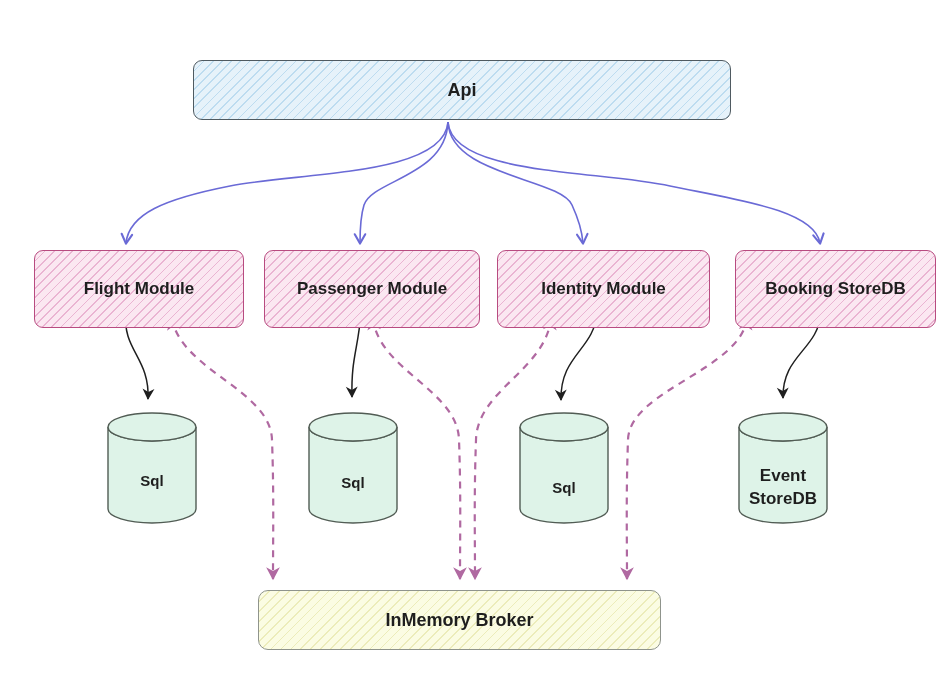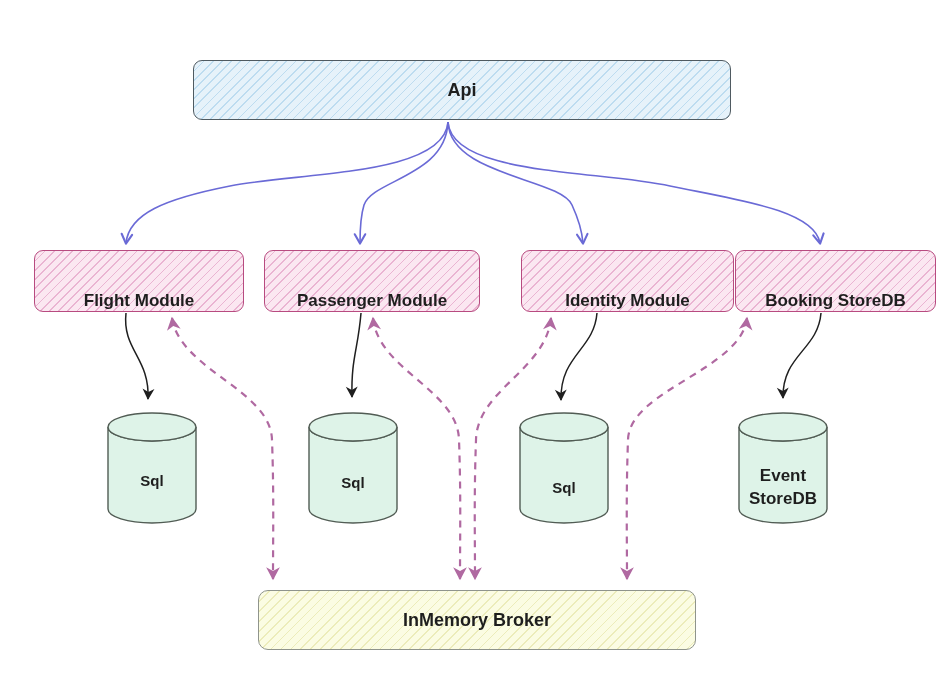--- a/index.html
+++ b/index.html
@@ -19,31 +19,30 @@
   .node{
     position:absolute;z-index:2;display:flex;align-items:center;justify-content:center;
     box-sizing:border-box;font-weight:bold;color:var(--text);text-align:center;margin-left:12px;
   }
   .node-api{
     left:181px;top:60px;width:538px;height:60px;border-radius:9px;font-size:18px;
     border:1.6px solid var(--api-border);
     background:repeating-linear-gradient(135deg,var(--api-hatch) 0px,var(--api-hatch) 1.2px,transparent 1.2px,transparent 6.5px),var(--api-fill);
   }
   .node-module{
-    top:250px;height:62px;border-radius:9px;font-size:17px;
+    top:250px;height:78px;border-radius:9px;font-size:17px;
     border:1.6px solid var(--module-border);
     background:repeating-linear-gradient(135deg,var(--module-hatch) 0px,var(--module-hatch) 1.2px,transparent 1.2px,transparent 6.5px),var(--module-fill);
-    align-items:flex-end;
   }
   .node-flight{left:22px;width:210px;}
   .node-passenger{left:252px;width:216px;}
-  .node-identity{left:509px;width:213px;}
+  .node-identity{left:485px;width:213px;}
   .node-booking{left:723px;width:201px;}
   .node-broker{
-    left:246px;top:590px;width:438px;height:60px;border-radius:10px;font-size:18px;
+    left:246px;top:590px;width:403px;height:60px;border-radius:10px;font-size:18px;
     border:1.5px solid var(--broker-border);
     background:repeating-linear-gradient(135deg,var(--broker-hatch) 0px,var(--broker-hatch) 1.2px,transparent 1.2px,transparent 7px),var(--broker-fill);
   }
   .db-label{
     position:absolute;z-index:3;width:110px;height:58px;display:flex;align-items:center;justify-content:center;
     font-weight:bold;font-size:15px;color:var(--text);text-align:center;line-height:23px;
   }
   .db-label.small{font-size:17px;width:96px;}
   .edge-blue{fill:none;stroke:var(--api-edge);stroke-width:1.6;}
   .edge-black{fill:none;stroke:var(--db-edge);stroke-width:1.5;}

